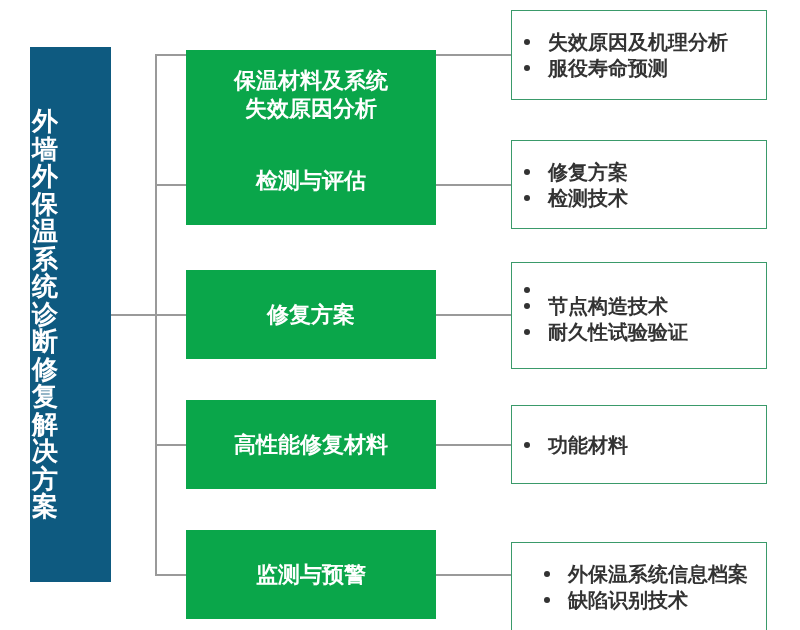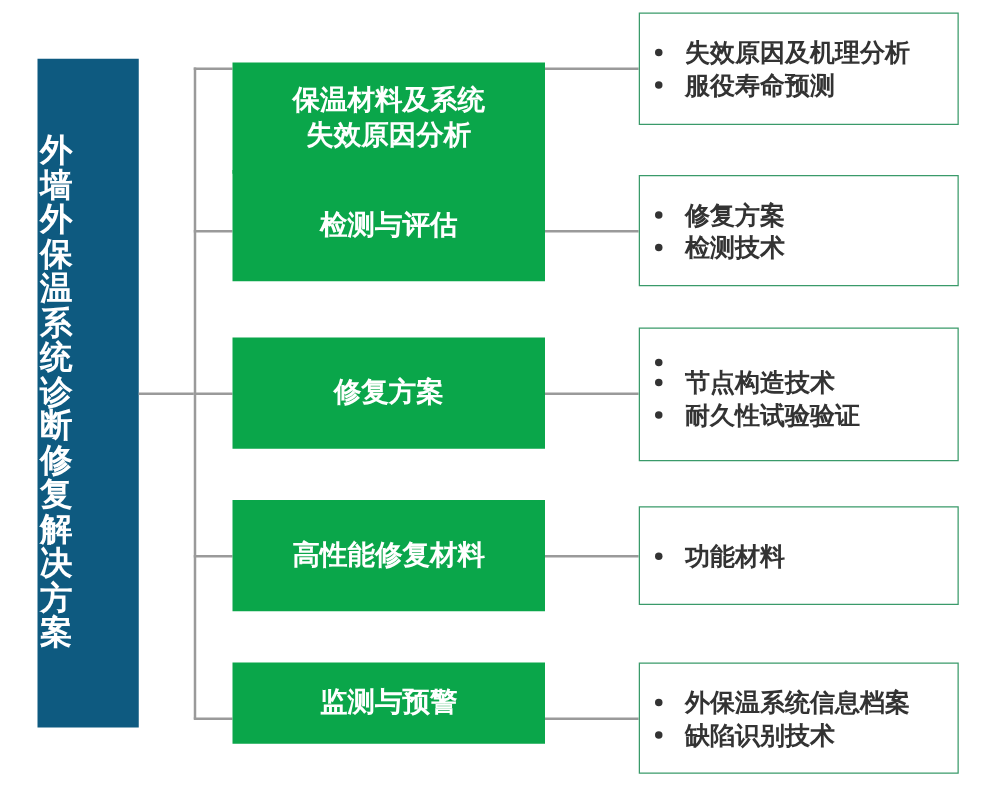--- a/index.html
+++ b/index.html
@@ -47,21 +47,21 @@
 </div>
 <div class="cat-box" style="top:136px; height:89px;">
   <div class="cat-label">检测与评估</div>
 </div>
 <div class="cat-box" style="top:270px; height:89px;">
   <div class="cat-label">修复方案</div>
 </div>
 <div class="cat-box" style="top:400px; height:89px;">
   <div class="cat-label">高性能修复材料</div>
 </div>
-<div class="cat-box" style="top:530px; height:65px;">
+<div class="cat-box" style="top:530px; height:89px;">
   <div class="cat-label">监测与预警</div>
 </div>
 
 <div class="detail-box" style="top:10px; height:90px;">
   <ul class="detail-list">
     <li class="detail-item">
         <span class="bullet"></span>
         <span>失效原因及机理分析</span>
       </li>
     <li class="detail-item">
@@ -98,21 +98,21 @@
   </ul>
 </div>
 <div class="detail-box" style="top:405px; height:79px;">
   <ul class="detail-list">
     <li class="detail-item">
         <span class="bullet"></span>
         <span>功能材料</span>
       </li>
   </ul>
 </div>
-<div class="detail-box" style="top:530px; height:89px;">
+<div class="detail-box" style="top:542px; height:89px;padding-left:20px;">
   <ul class="detail-list">
     <li class="detail-item">
         <span class="bullet"></span>
         <span>外保温系统信息档案</span>
       </li>
     <li class="detail-item">
         <span class="bullet"></span>
         <span>缺陷识别技术</span>
       </li>
   </ul>

